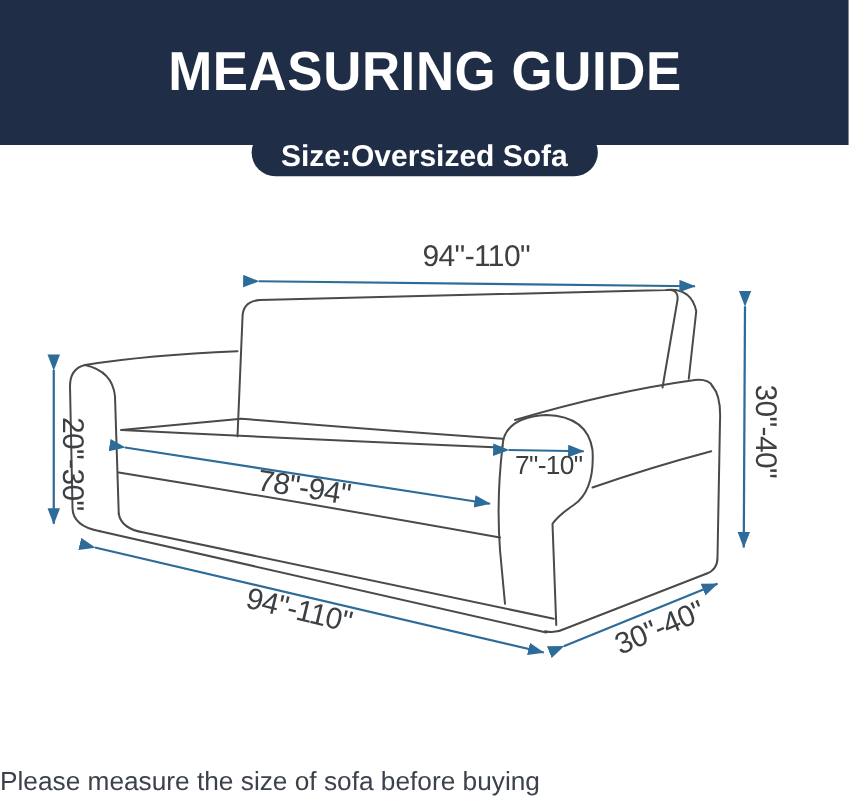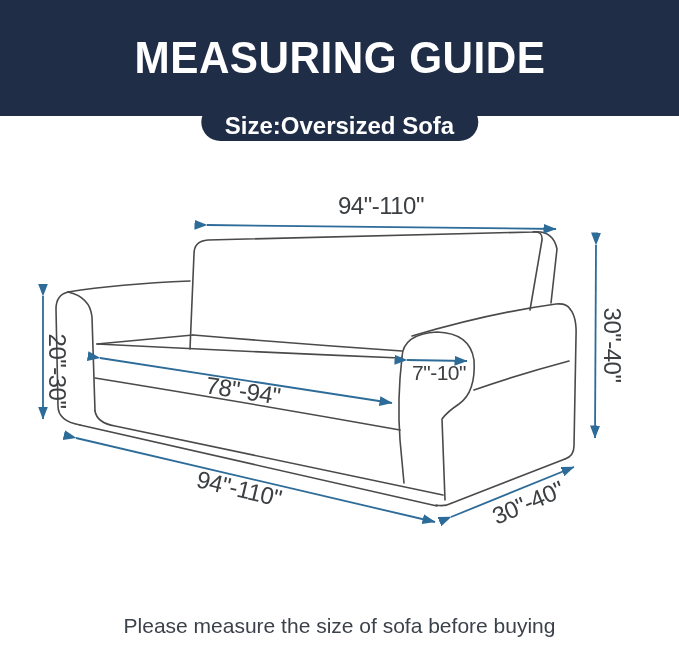--- a/index.html
+++ b/index.html
@@ -45,21 +45,21 @@
   .dim-label{
     position:absolute;
     color:var(--label-text);
     font-size:24px;letter-spacing:-.5px;
     white-space:nowrap;
     transform-origin:center center;
   }
   .dim-label.small{font-size:21px;}
   .caption{
     position:absolute;left:0;top:614px;width:679px;
-    text-align:center;
+    text-align:left;
     color:var(--note-text);
     font-size:21px;
   }
 </style>
 </head>
 <body>
 
 <header class="banner">
   <h1>MEASURING GUIDE</h1>
 </header>

